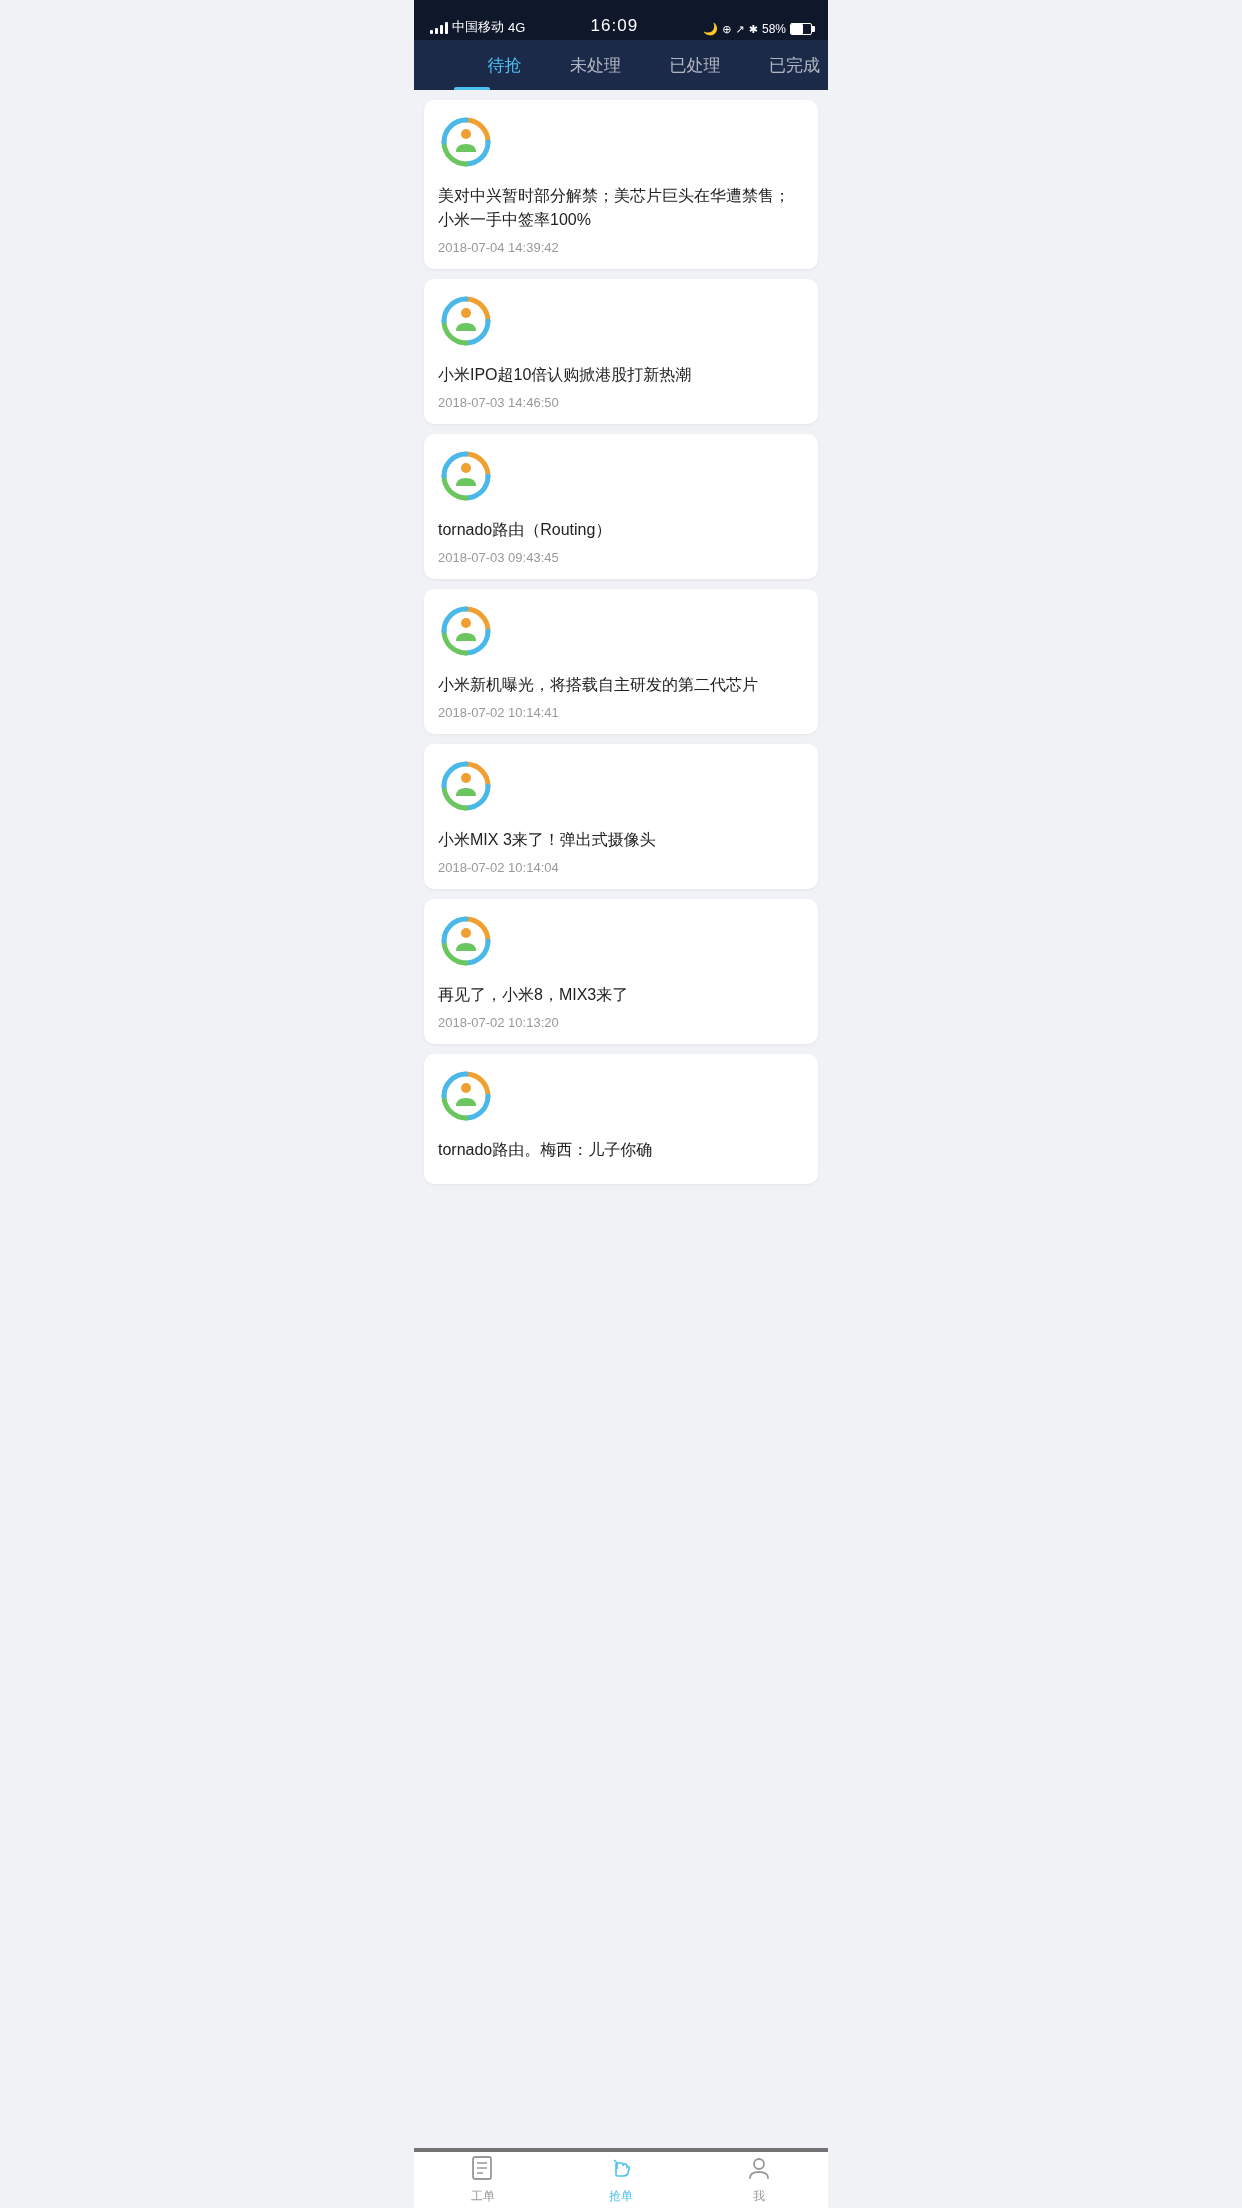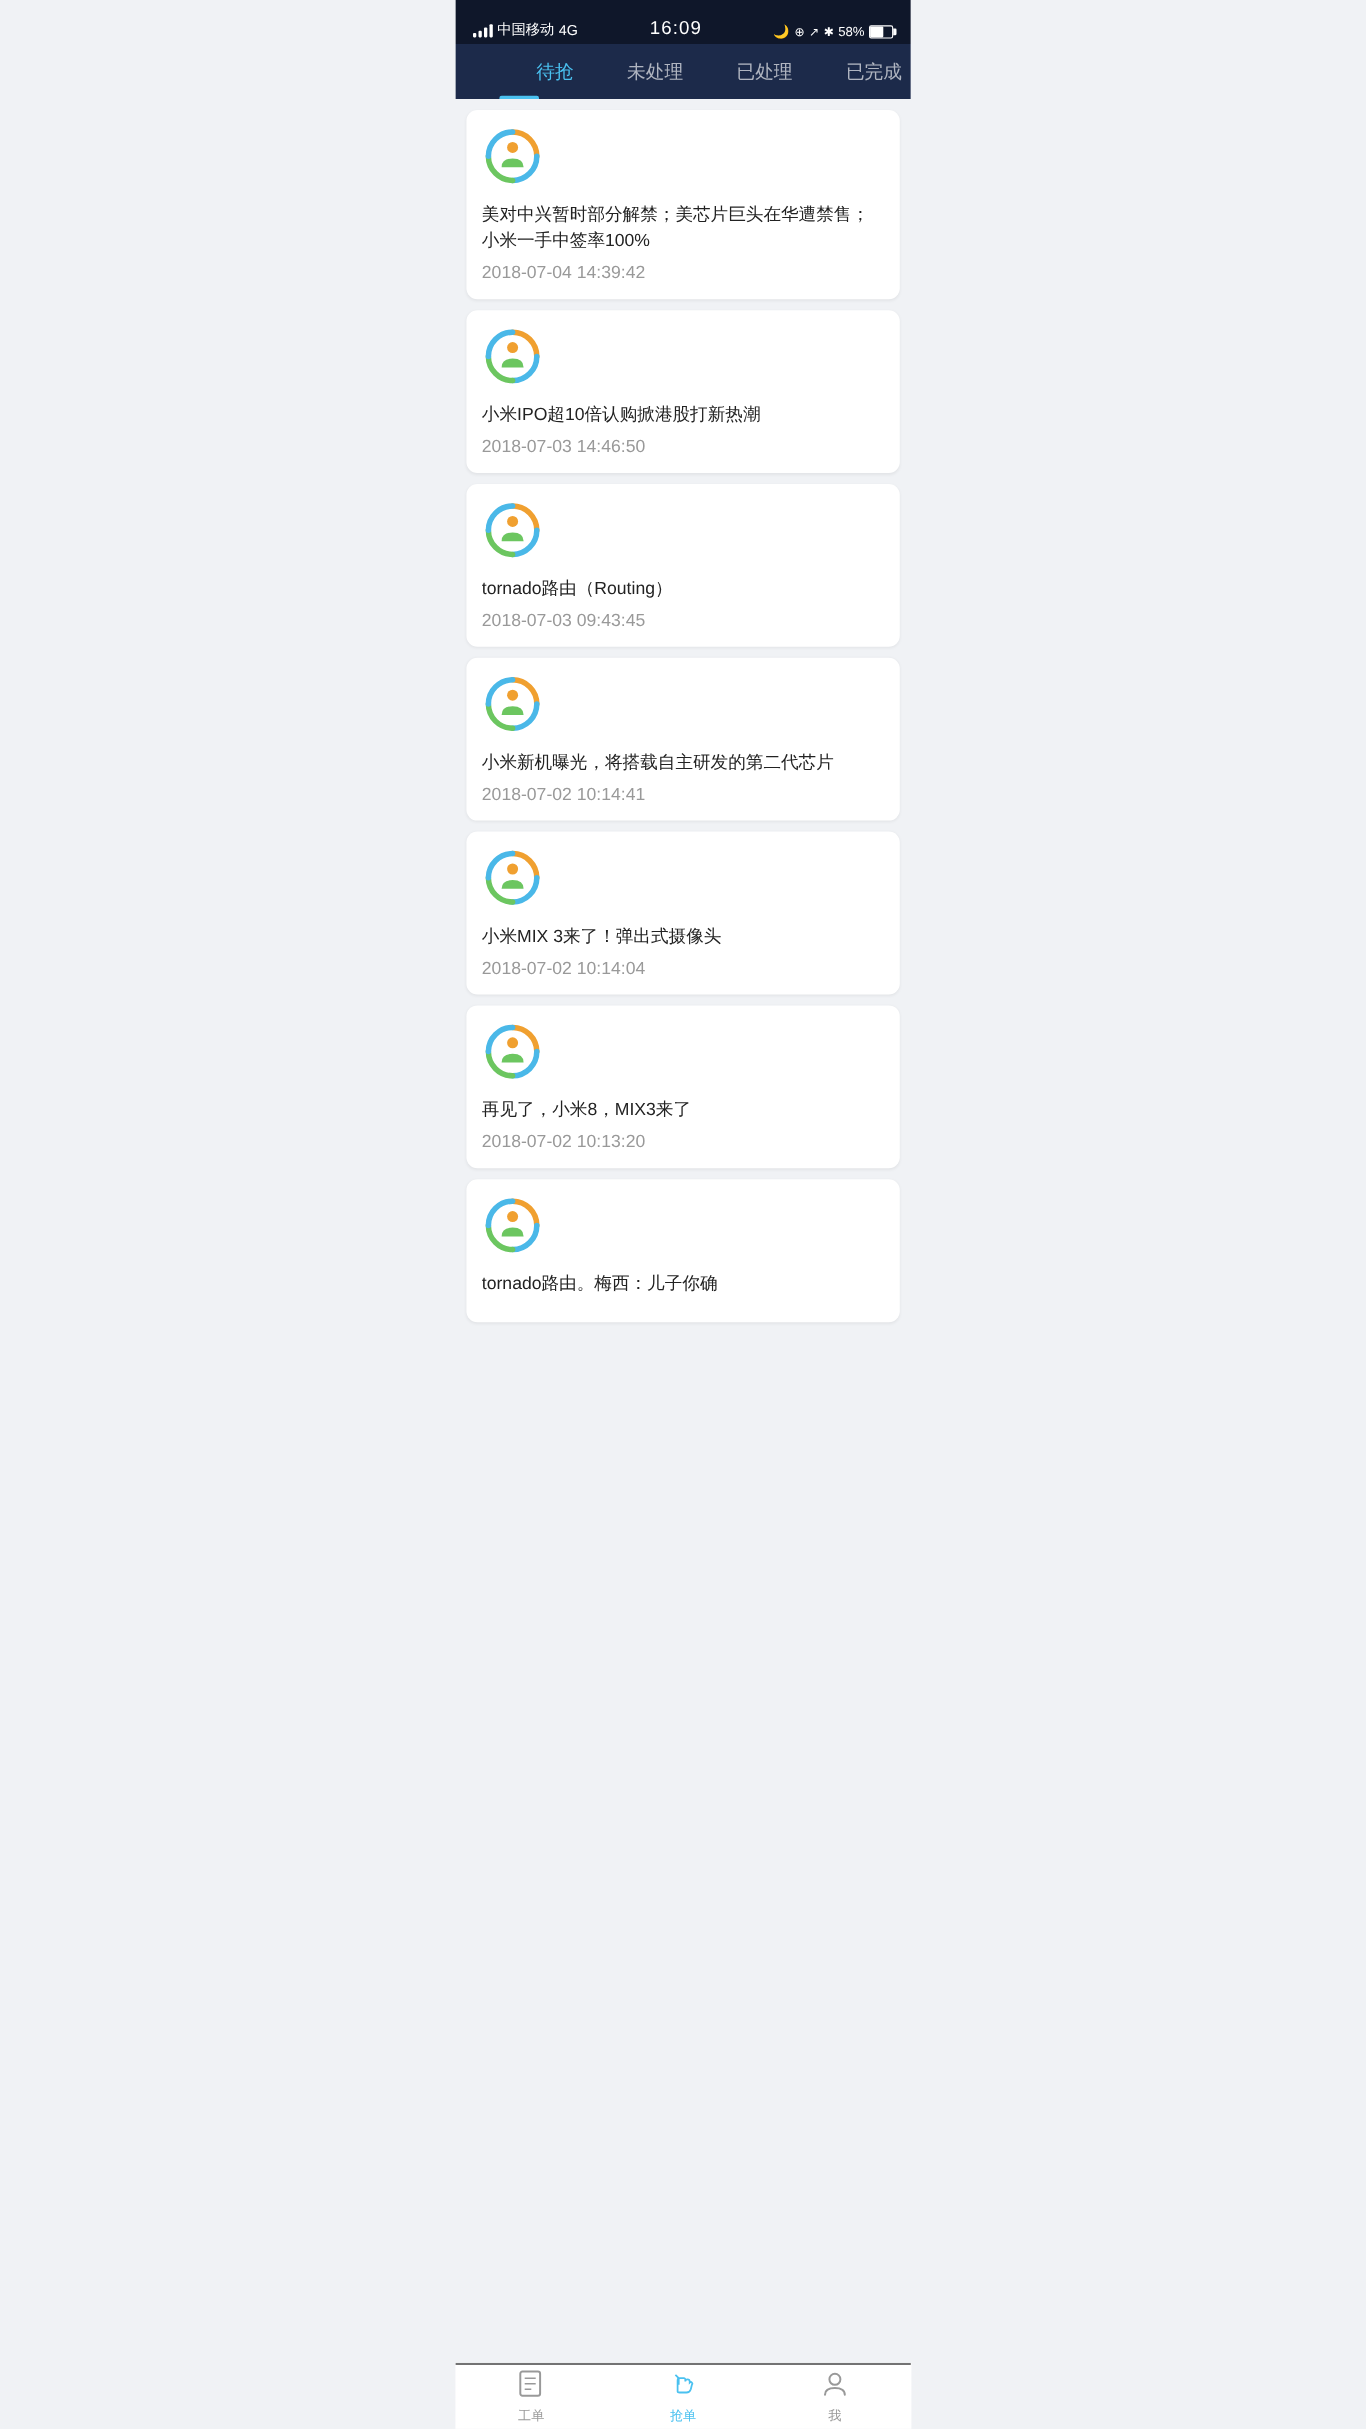--- a/index.html
+++ b/index.html
@@ -118,33 +118,33 @@
       min-width: 0;
     }
     .news-title {
       font-size: 16px;
       color: #222;
       line-height: 1.5;
       margin-bottom: 8px;
       font-weight: 400;
     }
     .news-time {
-      font-size: 16px;
+      font-size: 13px;
       color: #999;
     }
 
     
     .bottom-tab-bar {
       position: fixed;
       bottom: 0;
       left: 50%;
       transform: translateX(-50%);
       width: 414px;
       background: #fff;
-      border-top: 2px solid #737373;
+      border-top: 4px solid #737373;
       display: flex;
       height: 60px;
     }
     .bottom-tab-item {
       flex: 1;
       display: flex;
       flex-direction: column;
       align-items: center;
       justify-content: center;
       cursor: pointer;

